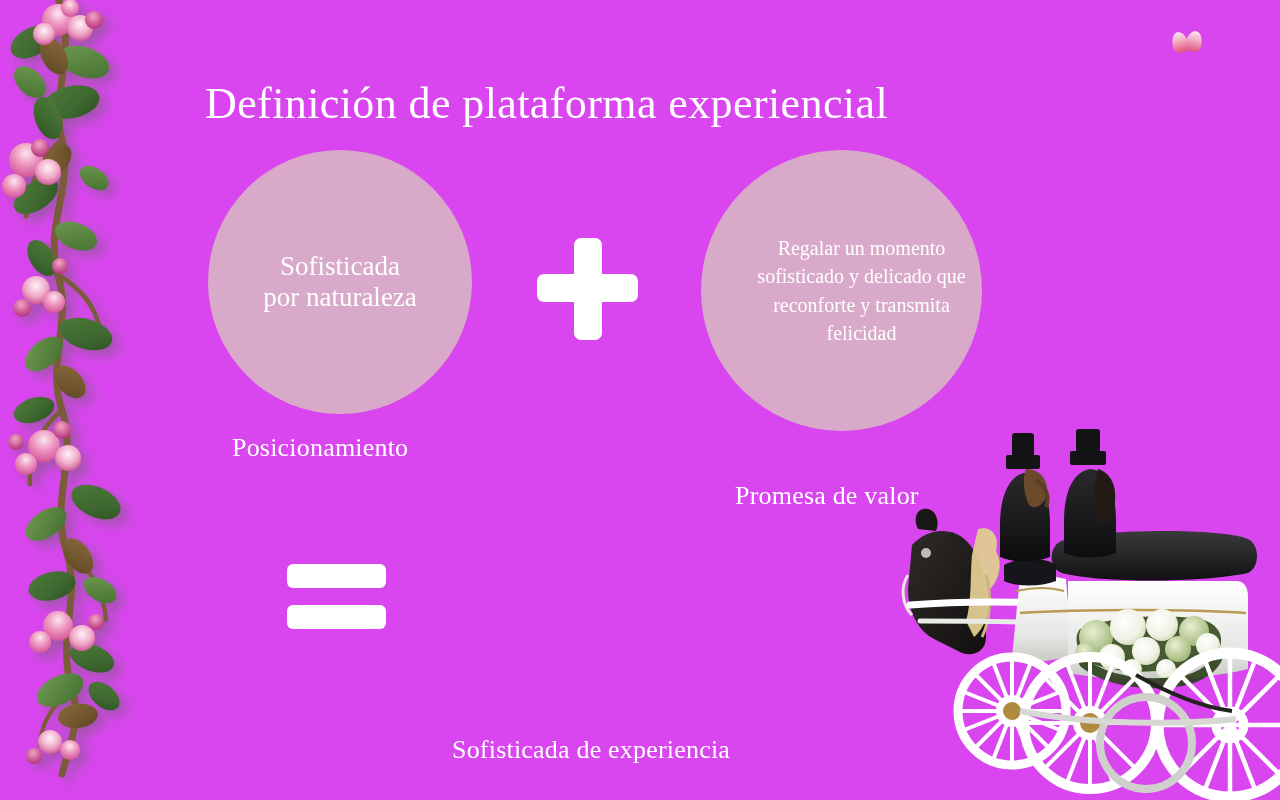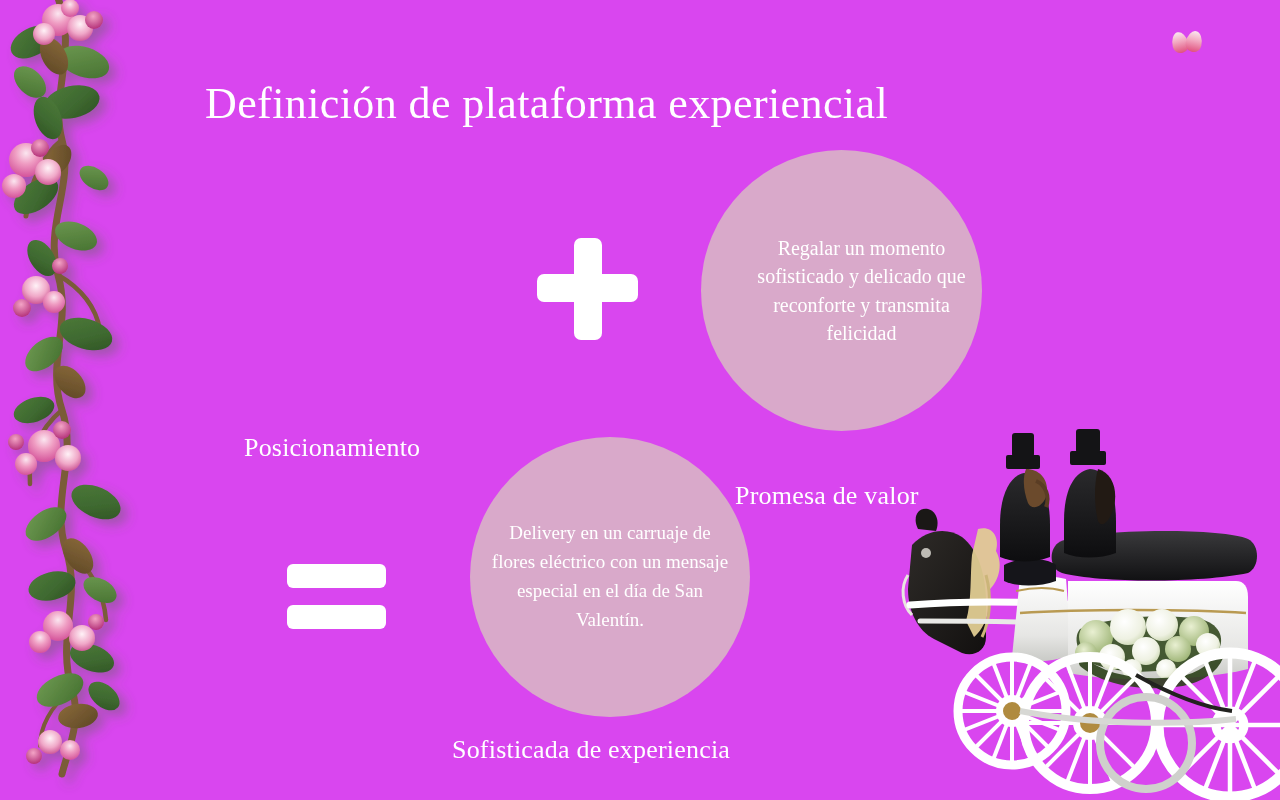--- a/index.html
+++ b/index.html
@@ -123,21 +123,21 @@
 
   
   .caption {
     position: absolute;
     font-family: "Liberation Serif", "DejaVu Serif", serif;
     font-size: 26px;
     color: #ffffff;
     white-space: nowrap;
     letter-spacing: 0.2px;
   }
-  #caption-positioning { left: 244px; top: 433px; text-align: right; }
+  #caption-positioning { left: 232px; top: 433px; text-align: right; }
   #caption-promise     { left: 735px; top: 473px; margin-top: 8px; }
   #caption-platform    { left: 452px; top: 735px; }
 
   
   #op-plus {
     position: absolute;
     left: 537px; top: 238px;
     width: 101px; height: 102px;
   }
   #op-plus .bar-h, #op-plus .bar-v {
@@ -295,28 +295,29 @@
 
   <div id="page-title">Definición de plataforma experiencial</div>
 
   <div id="logo">
     <div id="logo-petals">
       <span class="petal left"></span>
       <span class="petal right"></span>
     </div>
   </div>
 
+  <div class="bubble" id="bubble-positioning">
+    <div class="bubble-text">Sofisticada
+por naturaleza</div>
+  </div>
 
   <div class="bubble" id="bubble-promise">
     <div class="bubble-text">Regalar un momento sofisticado y delicado  que reconforte y transmita felicidad</div>
   </div>
 
-  <div class="bubble" id="bubble-platform">
-    <div class="bubble-text">Delivery en un carruaje de flores eléctrico con un mensaje especial en el día de San Valentín.</div>
-  </div>
 
   <div class="caption" id="caption-positioning">Posicionamiento</div>
   <div class="caption" id="caption-promise">Promesa de valor</div>
   <div class="caption" id="caption-platform">Sofisticada de experiencia</div>
 
   <div id="op-plus" title="+">
     <span class="bar-h"></span>
     <span class="bar-v"></span>
   </div>
 

